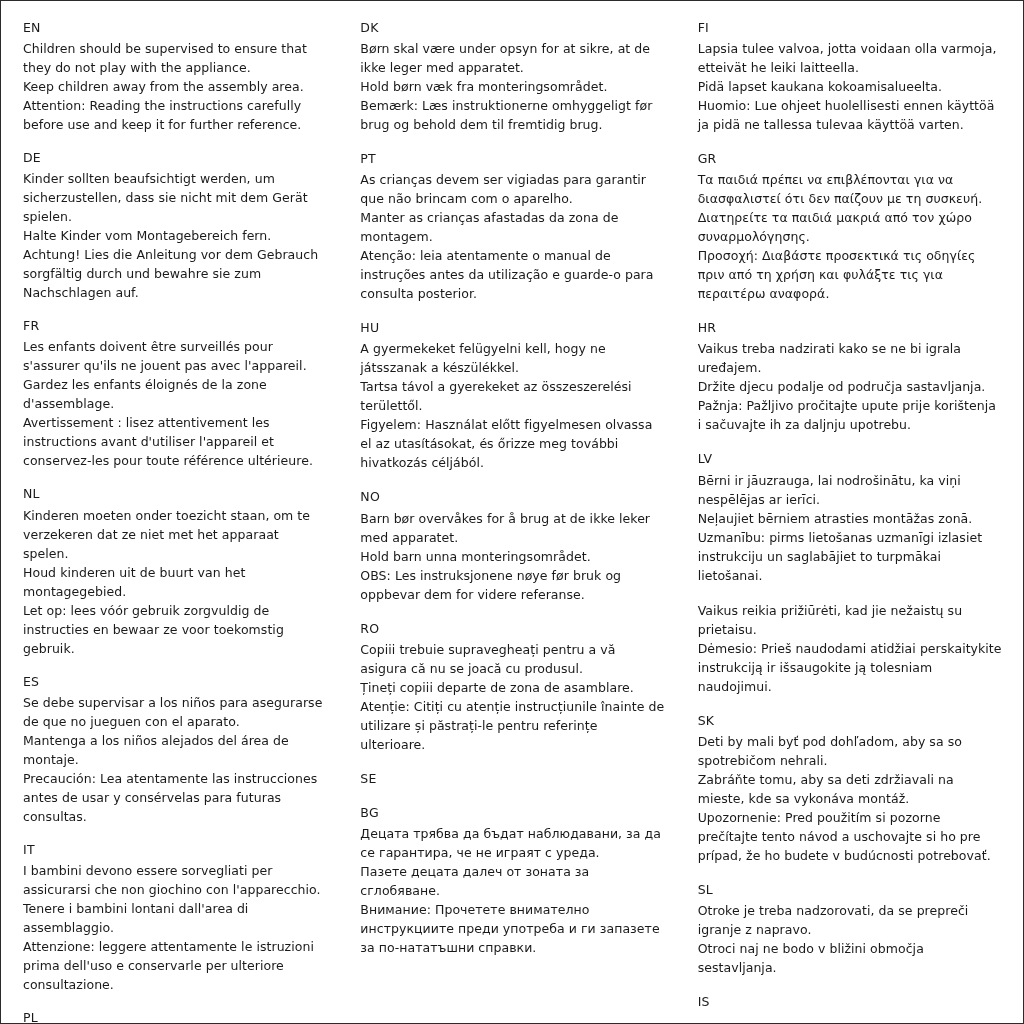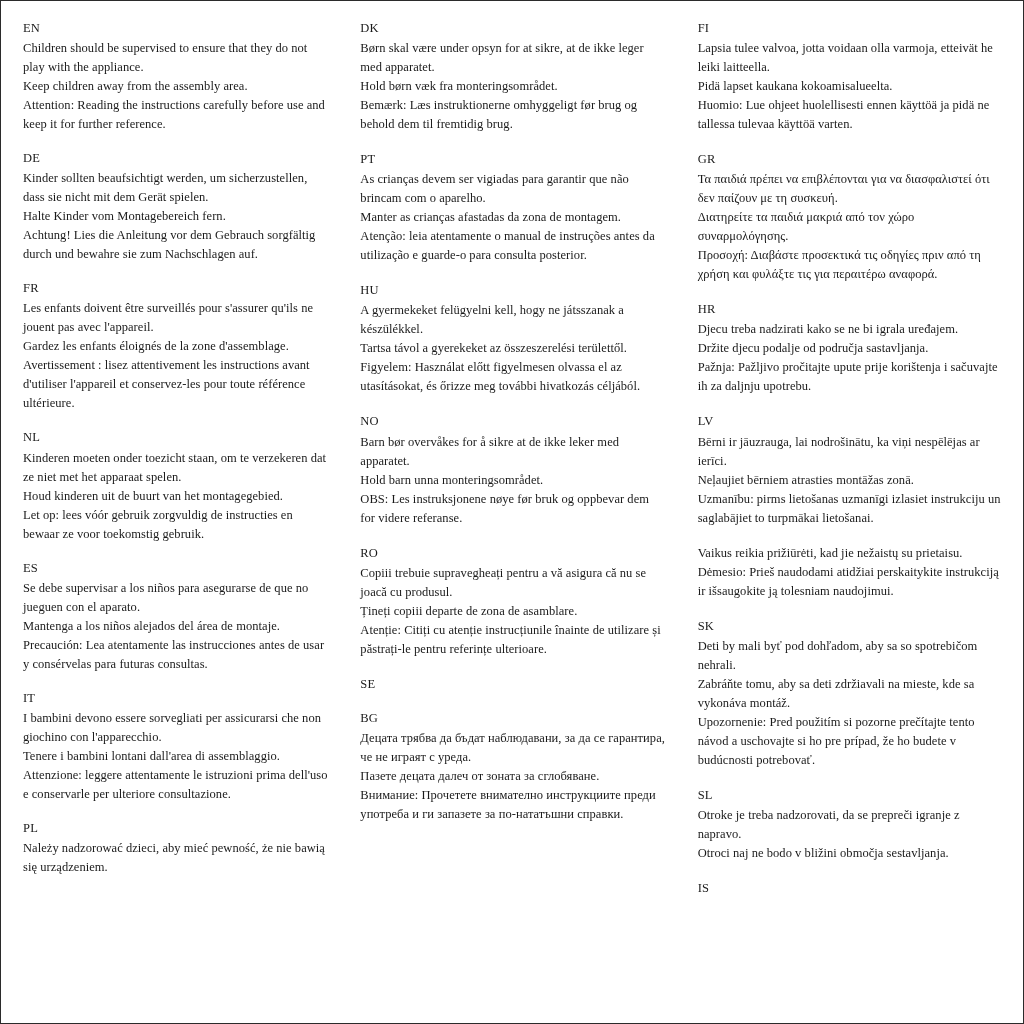--- a/index.html
+++ b/index.html
@@ -21,21 +21,20 @@
     border: 1px solid #2b2b2b;
     padding: 18px 20px 10px 22px;
   }
   #columns {
     display: flex;
     flex-direction: row;
     align-items: flex-start;
     width: 100%;
     height: 100%;
     gap: 32px;
-    font-family: Liberation Serif, serif;
   }
   .column {
     flex: 1 1 0;
     min-width: 0;
   }
   .lang-block {
     margin-bottom: 16px;
   }
   .lang-code {
     font-size: 12.5px;
@@ -136,21 +135,21 @@
           <div class="lang-code">HU</div>
           <div class="lang-lines">
             <p>A gyermekeket felügyelni kell, hogy ne játsszanak a készülékkel.</p>
             <p>Tartsa távol a gyerekeket az összeszerelési területtől.</p>
             <p>Figyelem: Használat előtt figyelmesen olvassa el az utasításokat, és őrizze meg további hivatkozás céljából.</p>
           </div>
         </div>
         <div class="lang-block">
           <div class="lang-code">NO</div>
           <div class="lang-lines">
-            <p>Barn bør overvåkes for å sikre at de ikke leker med apparatet.</p>
+            <p>Barn bør overvåkes for å brug at de ikke leker med apparatet.</p>
             <p>Hold barn unna monteringsområdet.</p>
             <p>OBS: Les instruksjonene nøye før bruk og oppbevar dem for videre referanse.</p>
           </div>
         </div>
         <div class="lang-block">
           <div class="lang-code">RO</div>
           <div class="lang-lines">
             <p>Copiii trebuie supravegheați pentru a vă asigura că nu se joacă cu produsul.</p>
             <p>Țineți copiii departe de zona de asamblare.</p>
             <p>Atenție: Citiți cu atenție instrucțiunile înainte de utilizare și păstrați-le pentru referințe ulterioare.</p>
@@ -181,21 +180,21 @@
           <div class="lang-code">GR</div>
           <div class="lang-lines">
             <p>Τα παιδιά πρέπει να επιβλέπονται για να διασφαλιστεί ότι δεν παίζουν με τη συσκευή.</p>
             <p>Διατηρείτε τα παιδιά μακριά από τον χώρο συναρμολόγησης.</p>
             <p>Προσοχή: Διαβάστε προσεκτικά τις οδηγίες πριν από τη χρήση και φυλάξτε τις για περαιτέρω αναφορά.</p>
           </div>
         </div>
         <div class="lang-block">
           <div class="lang-code">HR</div>
           <div class="lang-lines">
-            <p>Djecu treba nadzirati kako se ne bi igrala uređajem.</p>
+            <p>Vaikus treba nadzirati kako se ne bi igrala uređajem.</p>
             <p>Držite djecu podalje od područja sastavljanja.</p>
             <p>Pažnja: Pažljivo pročitajte upute prije korištenja i sačuvajte ih za daljnju upotrebu.</p>
           </div>
         </div>
         <div class="lang-block">
           <div class="lang-code">LV</div>
           <div class="lang-lines">
             <p>Bērni ir jāuzrauga, lai nodrošinātu, ka viņi nespēlējas ar ierīci.</p>
             <p>Neļaujiet bērniem atrasties montāžas zonā.</p>
             <p>Uzmanību: pirms lietošanas uzmanīgi izlasiet instrukciju un saglabājiet to turpmākai lietošanai.</p>

